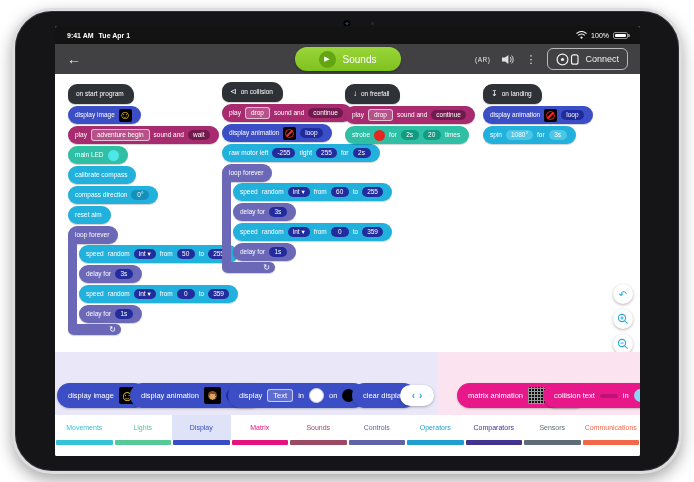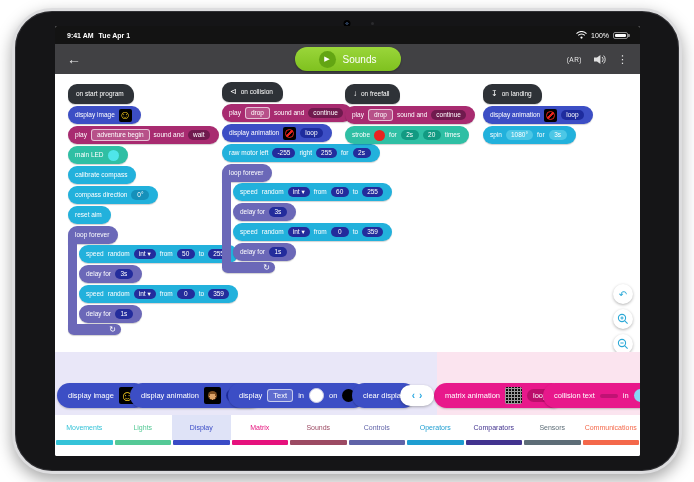--- a/index.html
+++ b/index.html
@@ -115,20 +115,28 @@
           <span class="start-label">Sounds</span>
         </div>
         <div class="tb-right">
           <span class="ar-badge">(AR)</span>
           <svg width="13" height="11" viewBox="0 0 13 11">
             <path d="M1 3.5 h3 l3.4 -2.6 v9.2 L4 7.5 H1 z" fill="#e0e0e0"></path>
             <path d="M9 3 A3.4 3.4 0 0 1 9 8" fill="none" stroke="#e0e0e0" stroke-width="1"></path>
             <path d="M10.6 1.6 A5.6 5.6 0 0 1 10.6 9.4" fill="none" stroke="#e0e0e0" stroke-width="1"></path>
           </svg>
           <span class="kebab">⋮</span>
+          <div class="connect">
+            <svg width="24" height="13" viewBox="0 0 24 13">
+              <circle cx="6.5" cy="6.5" r="5.4" fill="none" stroke="#f0f0f0" stroke-width="1.2"></circle>
+              <circle cx="6.5" cy="6.5" r="1.6" fill="#f0f0f0"></circle>
+              <rect x="15.5" y="1.8" width="6.5" height="9.4" rx="2" fill="none" stroke="#f0f0f0" stroke-width="1.2"></rect>
+            </svg>
+            <span>Connect</span>
+          </div>
         </div>
       </div>
 
       <div class="canvas">
         <div id="stacks">
             <div class="stack" style="left: 13px; top: 10px;">
               <div class="blk blk-hat" style="background: rgb(46, 50, 55);">
                 <span class="bp-text">on start program</span>
               </div>
               <div class="blk" style="background: rgb(60, 78, 197);">
@@ -326,21 +334,21 @@
               <span class="bp-text">display</span>
               <span class="bp-chip">Text</span>
               <span class="bp-text">in</span>
               <span class="bp-sw" style="background: rgb(255, 255, 255); border: 1px solid rgb(207, 207, 232);"></span>
               <span class="bp-text">on</span>
               <span class="bp-sw" style="background: rgb(0, 0, 0);"></span>
             </div>
             <div class="pblk" style="background: rgb(60, 78, 197); left: 297px;">
               <span class="bp-text">clear display</span>
             </div>
-            <div class="pblk" style="background: rgb(232, 24, 139); left: 379px;">
+            <div class="pblk" style="background: rgb(232, 24, 139); left: 402px;">
               <span class="bp-text">matrix animation</span>
               <span class="bp-frame ic-matrix"></span>
               <span class="bp-oval" style="background: rgb(187, 14, 107);">loop</span>
             </div>
             <div class="pblk" style="background: rgb(232, 24, 139); left: 488px;">
               <span class="bp-text">collision text</span>
               <span class="bp-chip" style="background: rgb(192, 18, 116); border: none;"> </span>
               <span class="bp-text">in</span>
               <span class="bp-sw" style="background: rgb(134, 215, 245);"></span>
             </div>

